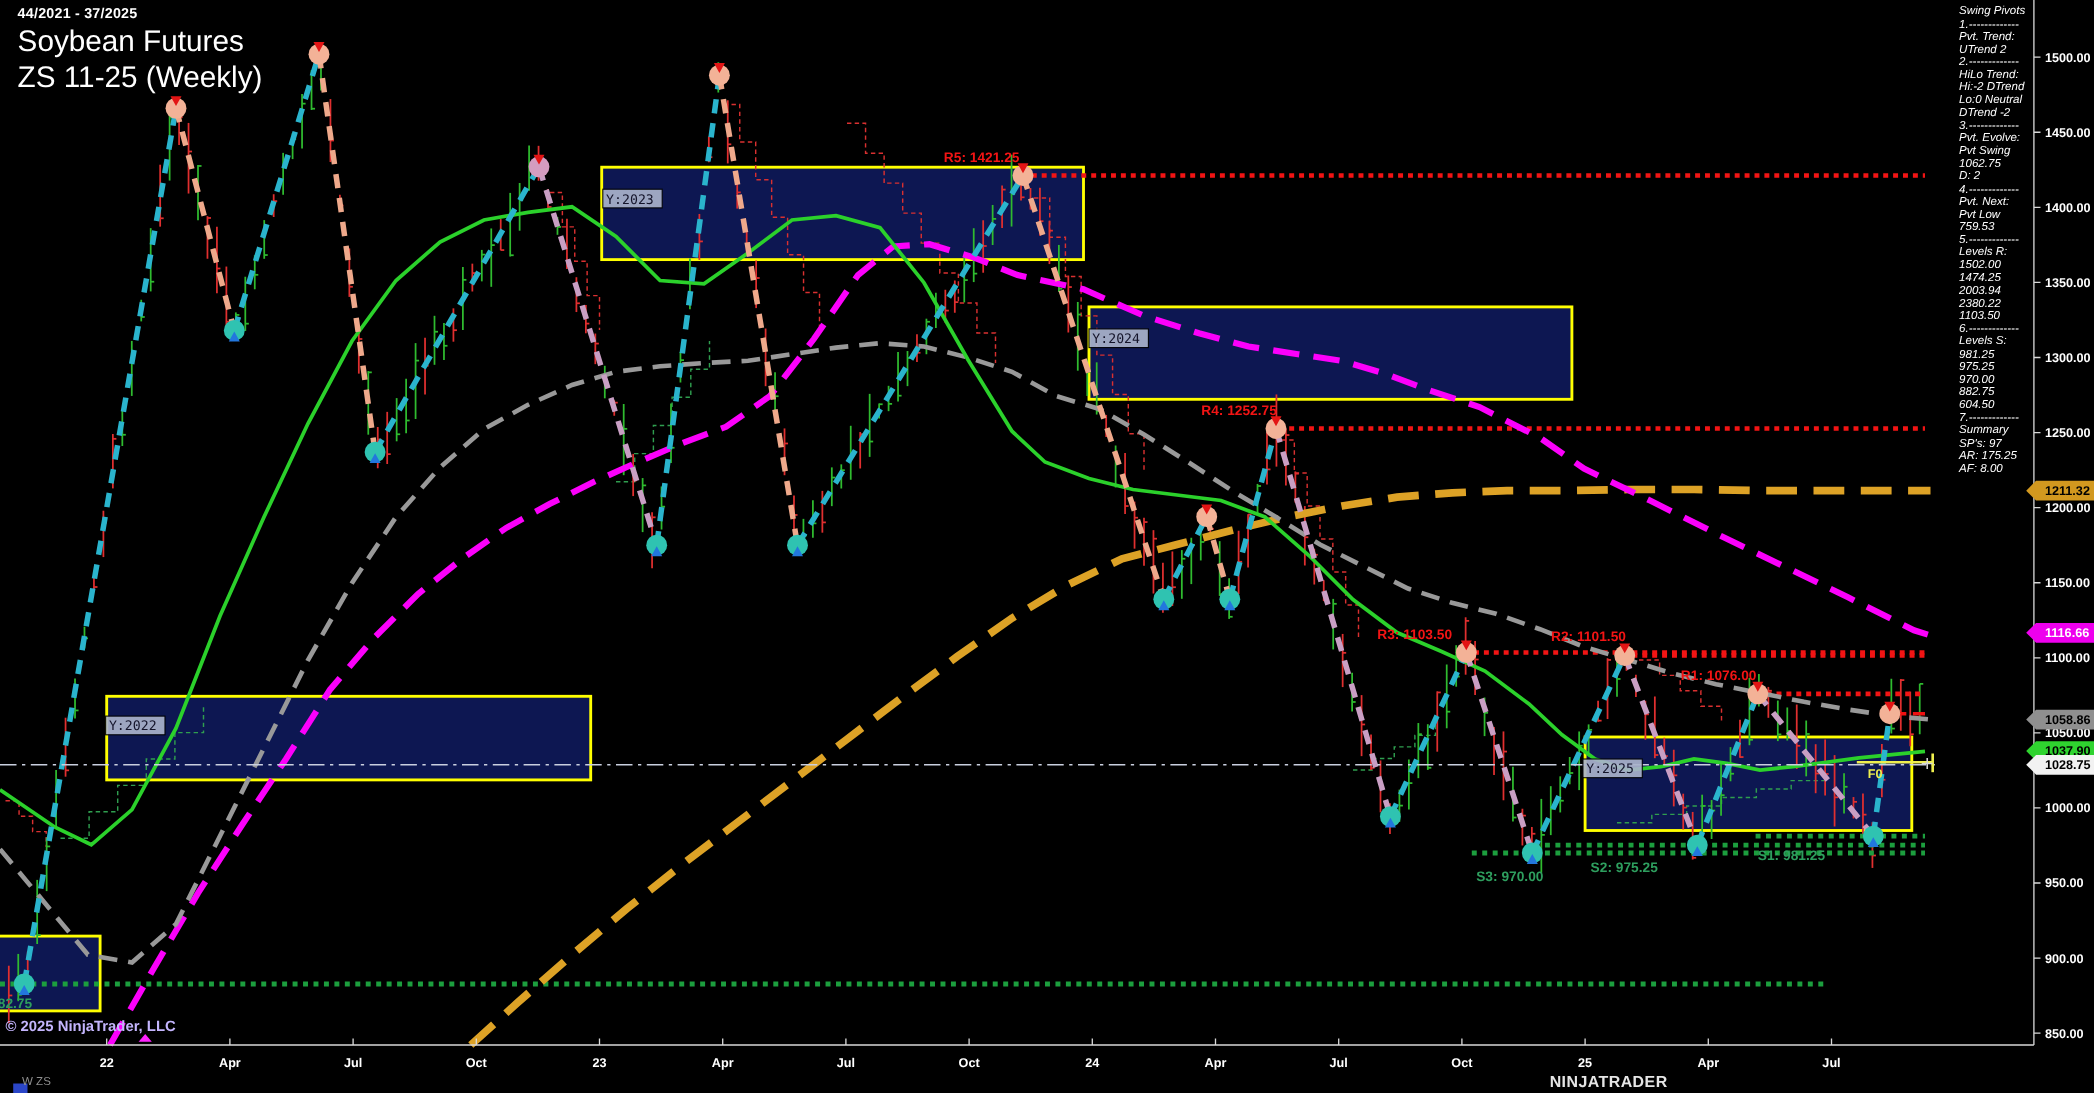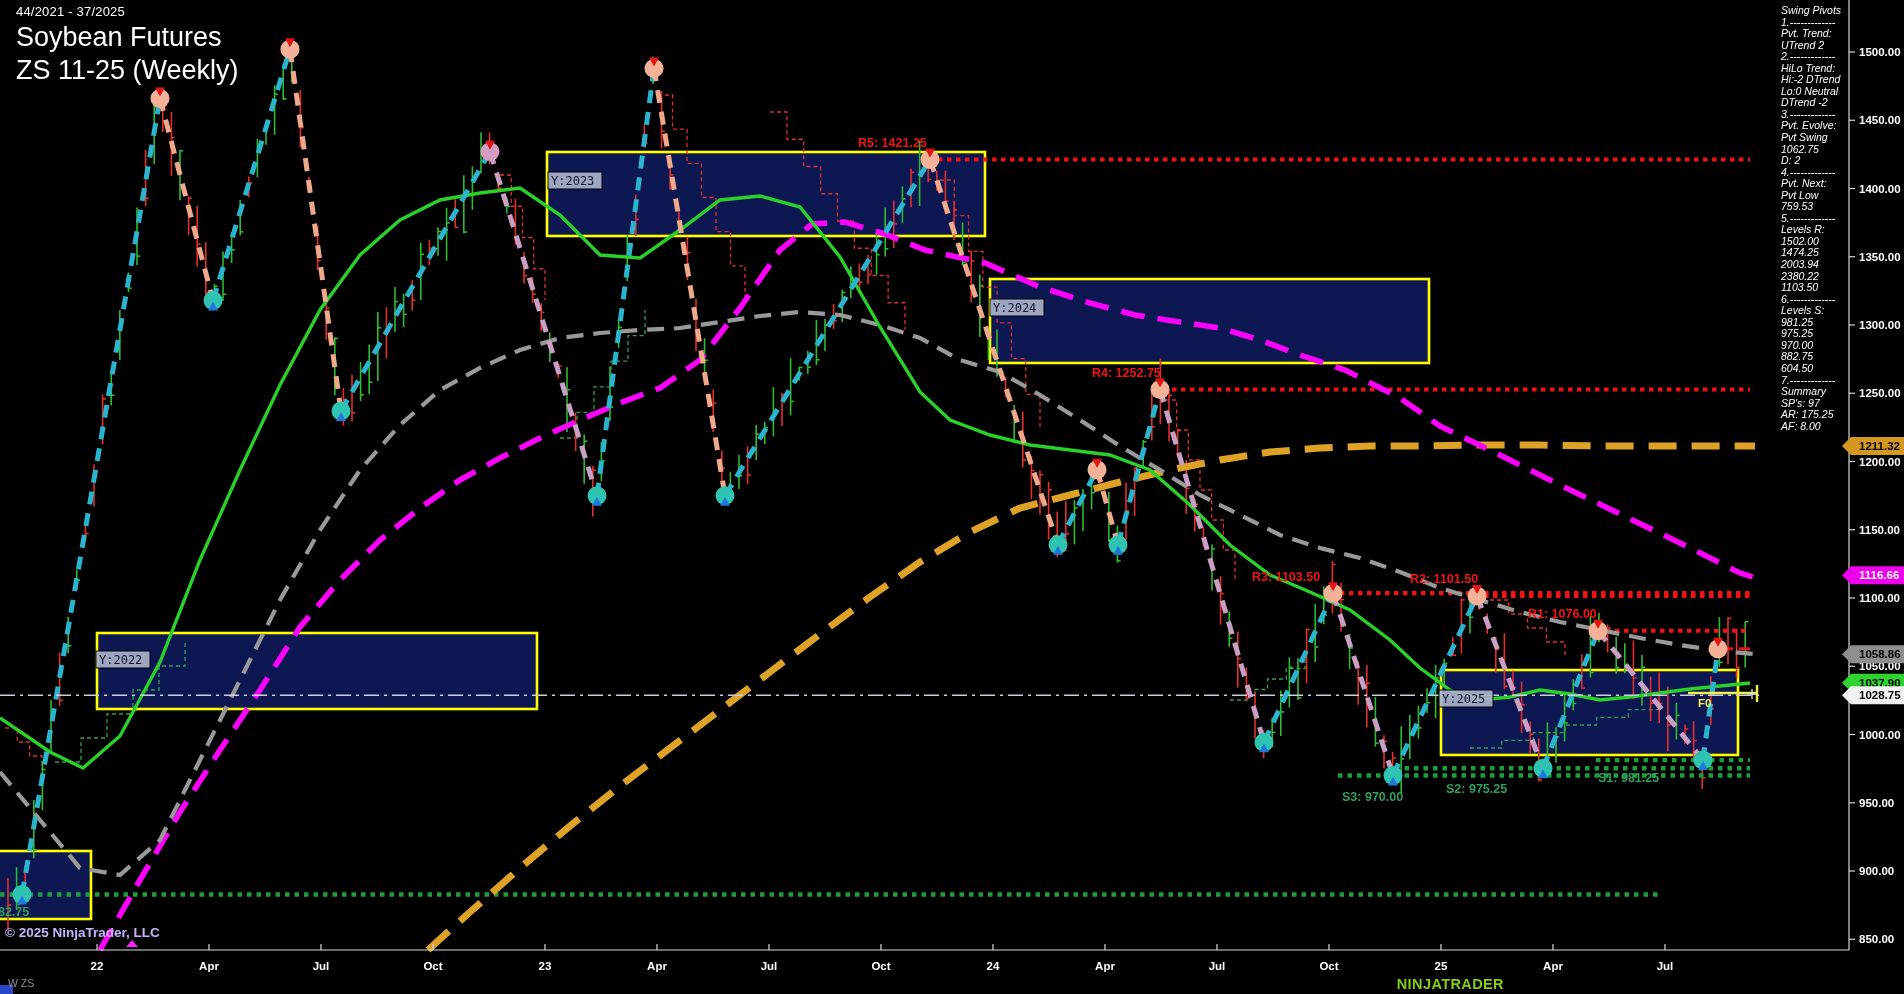--- a/index.html
+++ b/index.html
@@ -1,28 +1,28 @@
 <!DOCTYPE html>
 <html><head>
 <meta charset="utf-8">
 <style>
   html,body{margin:0;padding:0;background:#000;width:1904px;height:994px;overflow:hidden;
             font-family:"Liberation Sans",sans-serif;-webkit-font-smoothing:antialiased;}
   #stage{position:relative;width:1904px;height:994px;background:#000;}
   #chart{position:absolute;left:0;top:0;}
   #header{position:absolute;left:16px;top:4px;color:#fff;z-index:5;pointer-events:none;}
-  #hdr-range{font-size:13px;font-weight:normal;letter-spacing:.2px;}
+  #hdr-range{font-size:13px;font-weight:bold;letter-spacing:.2px;}
   #hdr-title{font-size:27px;margin-top:3px;}
   #hdr-sub{font-size:27px;margin-top:2px;text-align:right;}
   #swing-panel{position:absolute;left:1781px;top:5px;width:70px;color:#fff;font-size:10.5px;
                line-height:11.55px;z-index:4;white-space:nowrap;pointer-events:none;font-style:italic;}
   #watermark{position:absolute;left:5px;top:925px;color:#c4b5fd;font-size:13.5px;font-weight:bold;z-index:5;}
-  #bottombar{position:absolute;left:0;top:975px;width:1507px;height:19px;background:#000;z-index:6;}
+  #bottombar{position:absolute;left:12px;top:975px;width:1507px;height:19px;background:#000;z-index:6;}
   #wzs{position:absolute;left:8px;top:2px;color:#8f8f8f;font-size:10.5px;}
-  #brand{position:absolute;right:3px;top:1px;color:#84cc16;font-size:14.5px;font-weight:bold;letter-spacing:.4px;}
+  #brand{position:absolute;right:3px;top:1px;color:#e5e5e5;font-size:14.5px;font-weight:bold;letter-spacing:.4px;}
   #corner-chip{position:absolute;left:0;top:10px;width:13px;height:9px;background:#2b46c8;}
 </style>
 </head>
 <body>
 
 <div id="stage">
 
   <svg id="chart" width="1904" height="994">
       <g>
         <rect x="-6" y="851" width="97" height="68" fill="#0d1752" stroke="#ffff00" stroke-width="2.6"></rect>

